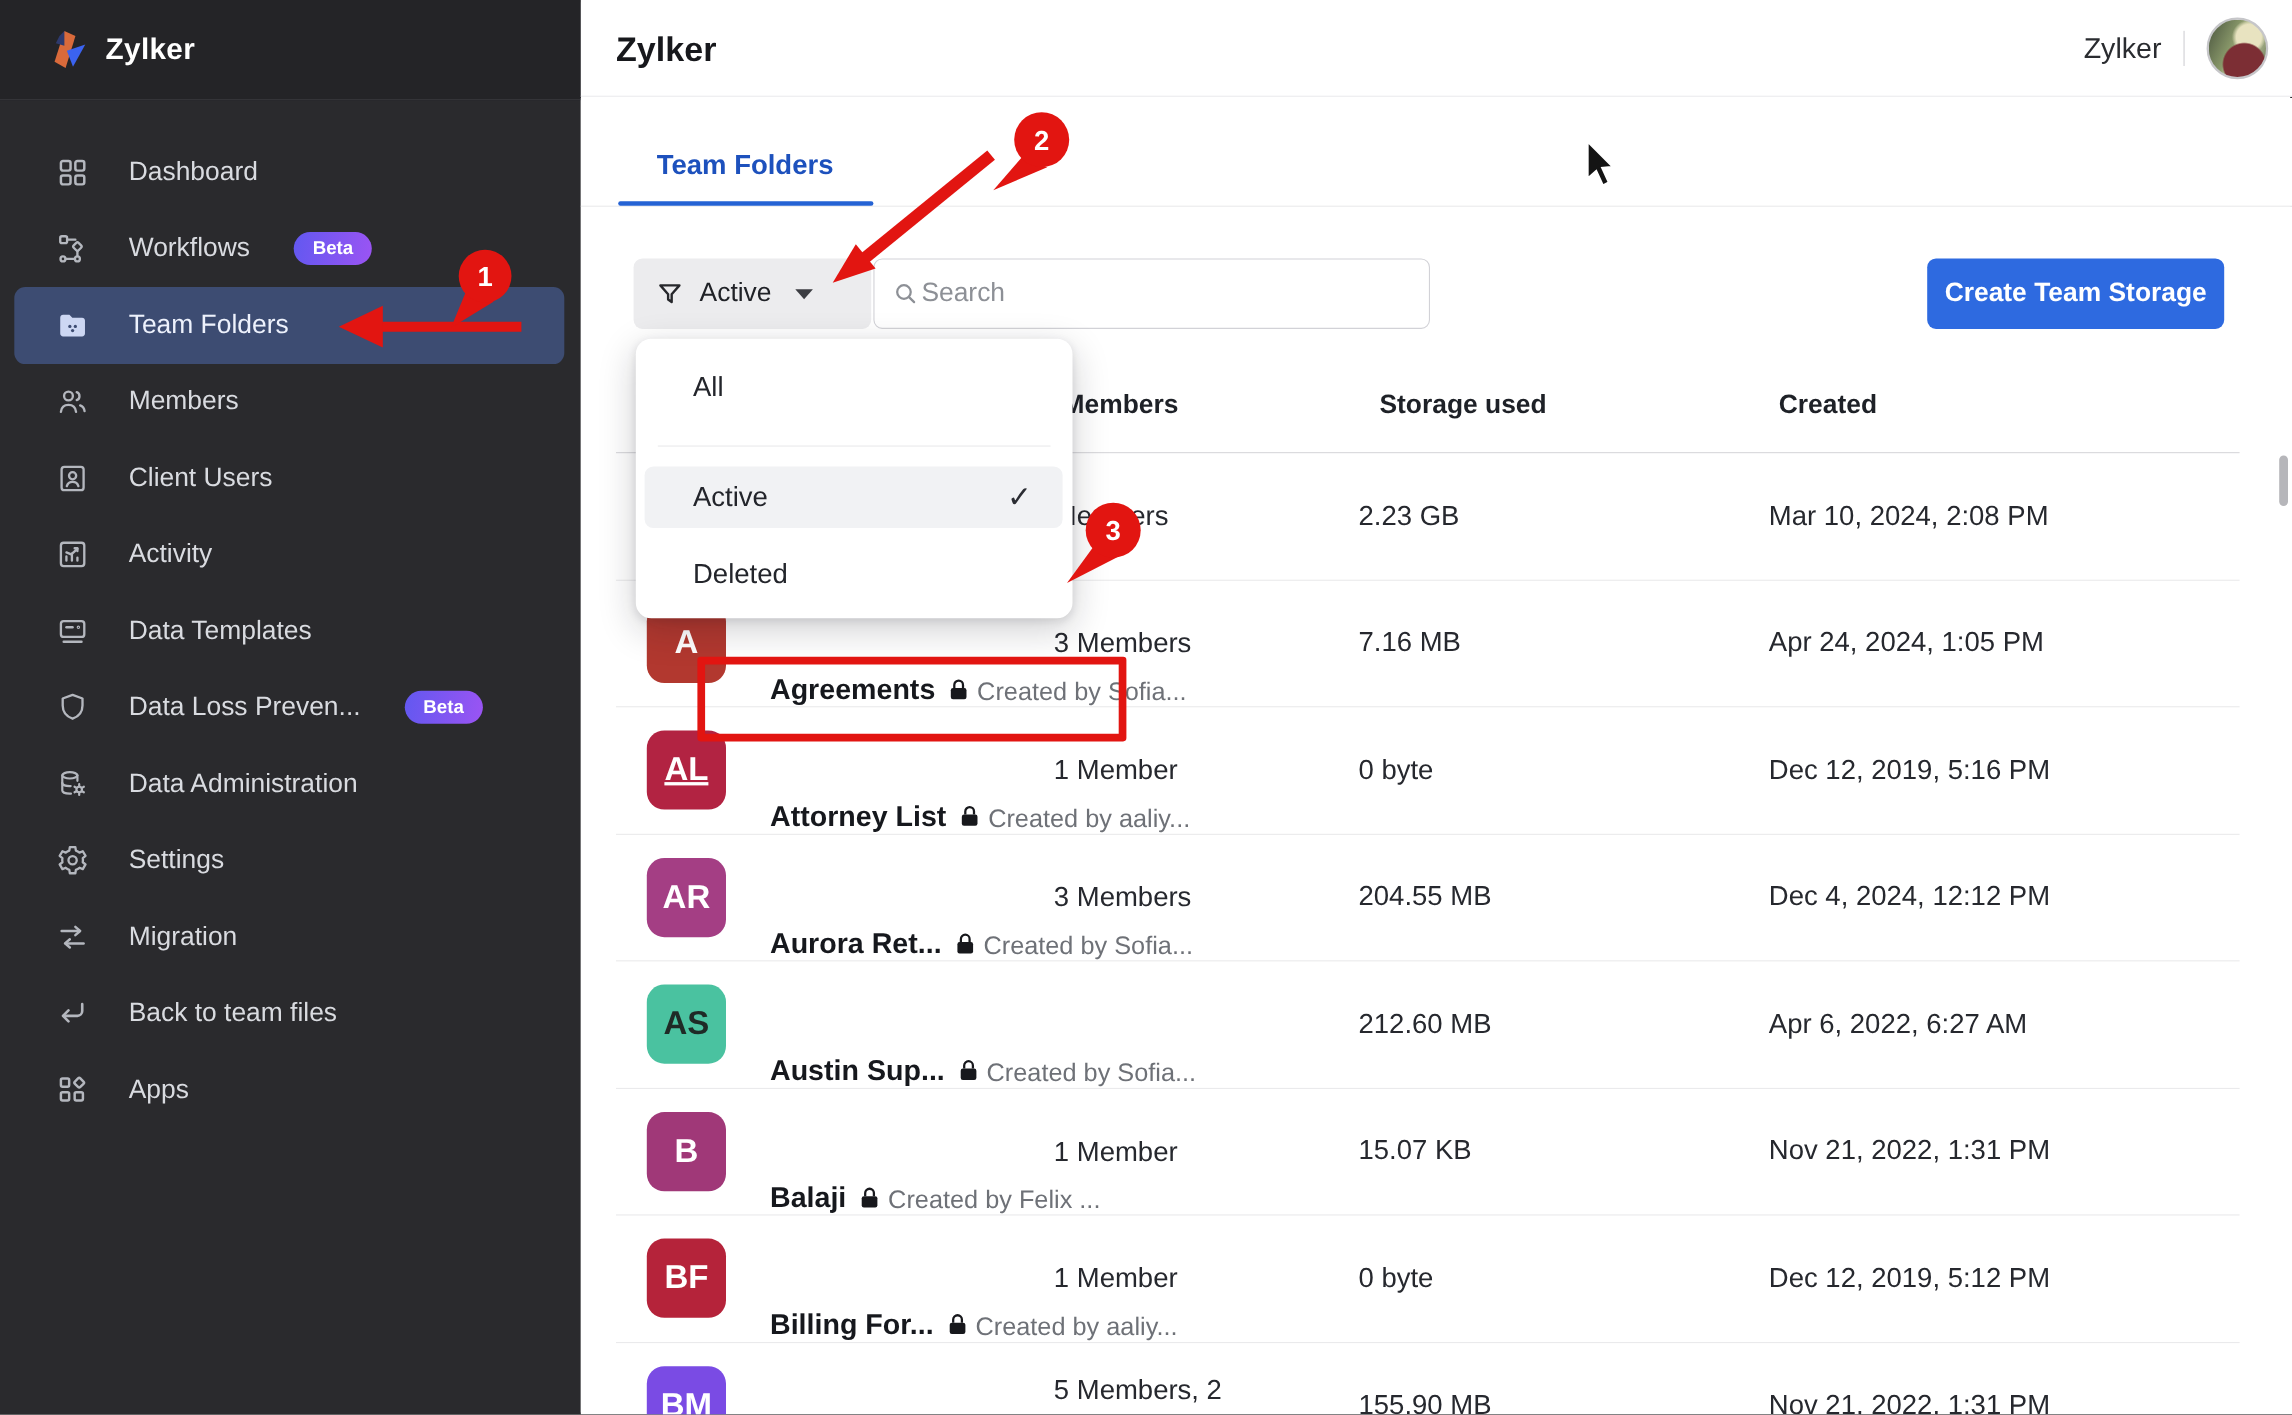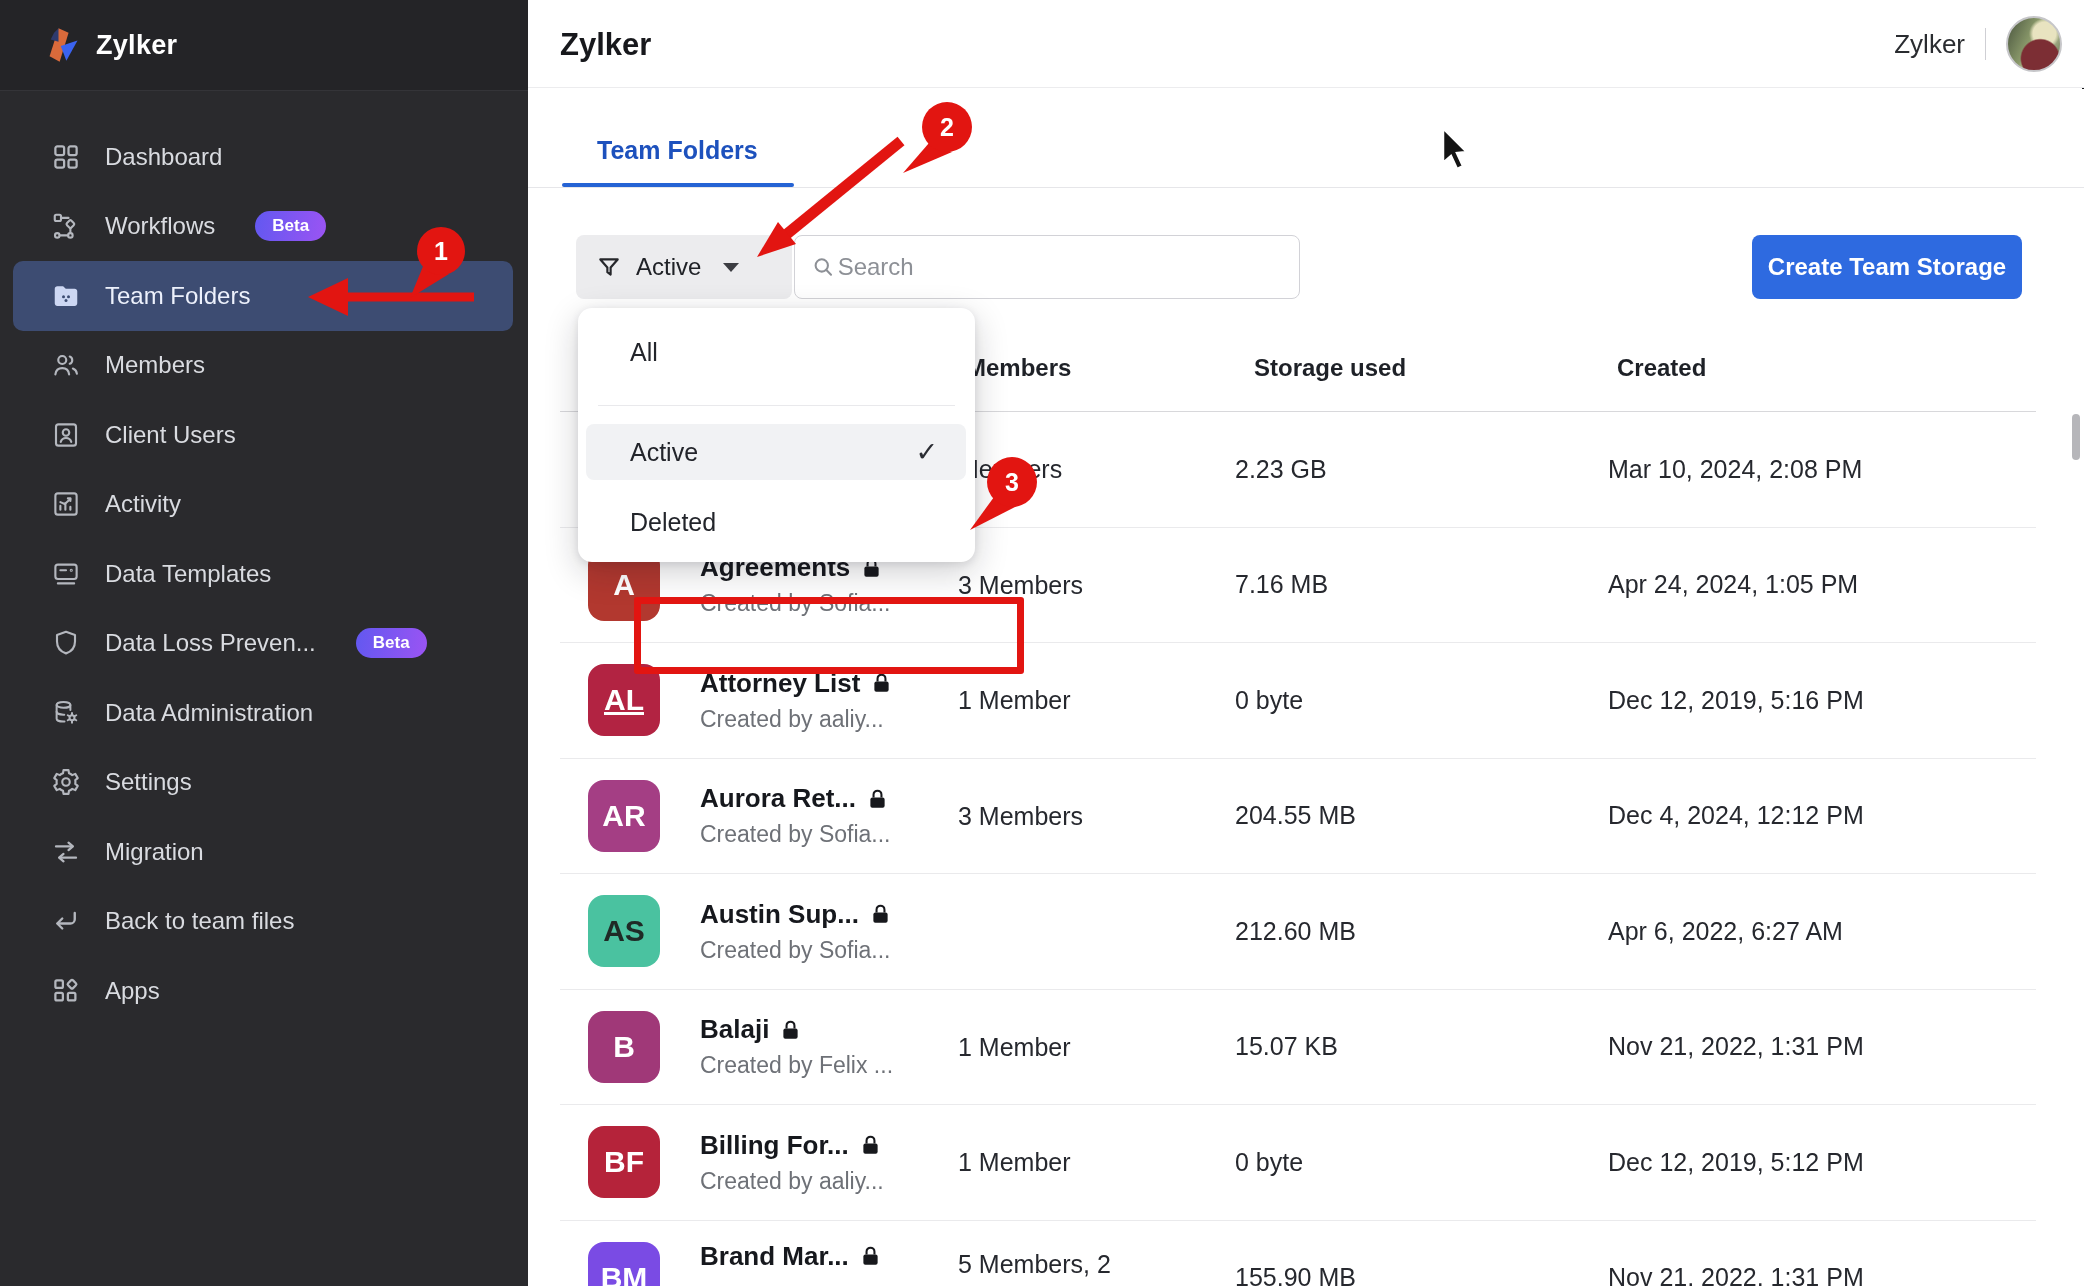--- a/index.html
+++ b/index.html
@@ -10,21 +10,21 @@
   
   .sidebar{position:absolute;left:0;top:0;width:528px;height:100%;background:#2a2a2d;}
   .logo-strip{position:absolute;left:0;top:0;width:100%;height:91px;background:#242427;
               border-bottom:1px solid #343438;display:flex;align-items:center;padding-left:44px;gap:14px;}
   .logo-mark{width:38px;height:38px;flex:none;}
   .logo-text{color:#fff;font-size:27px;font-weight:bold;letter-spacing:.3px;}
   .nav{position:absolute;left:0;top:122px;width:100%;}
   .nav-item{height:69.5px;display:flex;align-items:center;gap:24px;padding-left:51px;cursor:pointer;position:relative;}
   .nav-item .nico{width:30px;height:30px;flex:none;color:#b4b7be;display:flex;align-items:center;justify-content:center;}
   .nav-item .nico svg{width:30px;height:30px;}
-  .nav-item .nlabel{font-size:24px;color:#d9dbe0;white-space:nowrap;}
+  .nav-item .nlabel{font-size:24px;color:#d9dbe0;white-space:nowrap;margin-left:12px;}
   .nav-item.active{background:#3d4c72;border-radius:10px;margin:0 15px 0 13px;padding-left:38px;}
   .nav-item.active .nlabel{color:#edf1fc;}
   .nav-item.active .nico{color:#cdd7f3;}
   .badge{margin-left:16px;padding:5px 17px;border-radius:999px;font-size:17px;font-weight:bold;color:#fff;
          background:linear-gradient(100deg,#6258f0,#9b54f3);white-space:nowrap;}
 
   
   .topbar{position:absolute;left:528px;top:0;right:0;height:88px;background:#fff;border-bottom:1px solid #ececee;}
   .page-title{position:absolute;left:32px;top:27px;font-size:31px;font-weight:bold;color:#17181c;}
   .top-right{position:absolute;right:22px;top:0;height:88px;display:flex;align-items:center;gap:20px;}
@@ -59,21 +59,21 @@
               color:#fff;font-size:24px;font-weight:bold;cursor:pointer;}
 
   
   .thead{position:absolute;left:32px;top:152px;width:1476px;height:72px;border-bottom:1px solid #d8d8db;}
   .th{position:absolute;top:14px;font-size:24px;font-weight:bold;color:#1e2127;}
   .th.members{left:406px;} .th.storage{left:694px;} .th.created{left:1057px;}
   .tbody{position:absolute;left:32px;top:224px;width:1476px;}
   .trow{position:relative;height:115.5px;border-bottom:1px solid #eaeaec;}
   .av{position:absolute;left:28px;top:21px;width:72px;height:72px;border-radius:16px;
       display:flex;align-items:center;justify-content:center;font-size:30px;font-weight:bold;color:#fff;}
-  .namecell{position:absolute;left:140px;top:0;height:100%;display:flex;flex-direction:column;justify-content:center;gap:7px;}
+  .namecell{position:absolute;left:140px;top:0;height:100%;display:flex;justify-content:center;gap:7px;align-items:flex-end;}
   .nameline{display:flex;align-items:center;gap:12px;}
   .fname{font-size:26px;font-weight:bold;color:#16181d;white-space:nowrap;}
   .lock{width:19px;height:22px;flex:none;}
   .sub{font-size:23px;color:#6e7177;white-space:nowrap;}
   .cell{position:absolute;top:0;height:100%;display:flex;align-items:center;font-size:25px;color:#26282e;white-space:nowrap;}
   .cell.members{left:398px;width:250px;white-space:normal;line-height:38px;}
   .cell.storage{left:675px;}
   .cell.created{left:1048px;}
   .trow.top .namecell{justify-content:flex-start;padding-top:20px;}
   .trow.top .cell.members{align-items:flex-start;padding-top:24px;}

